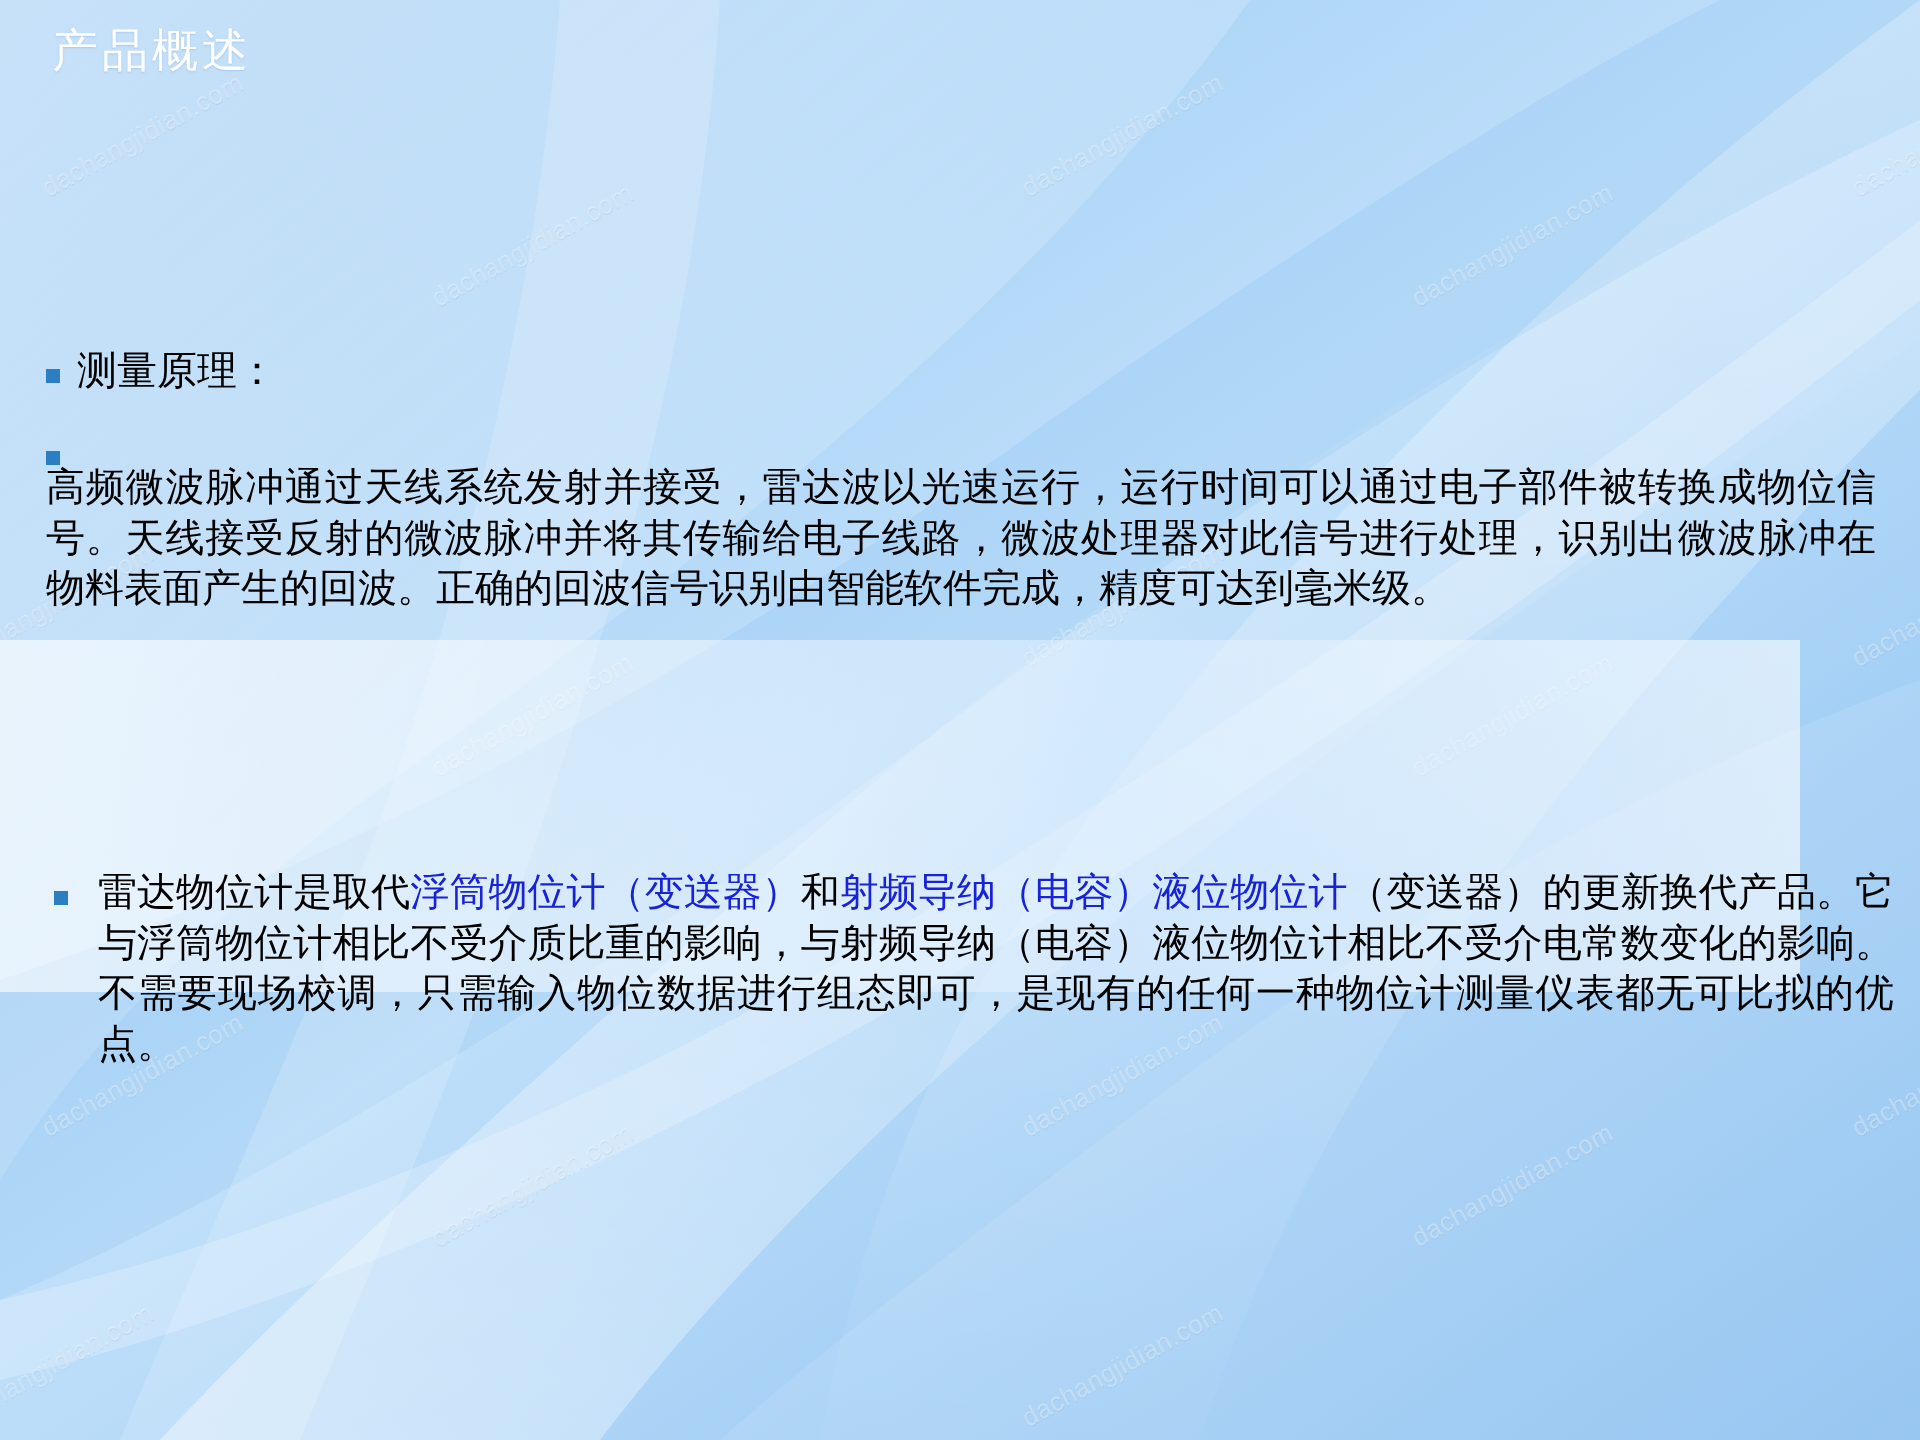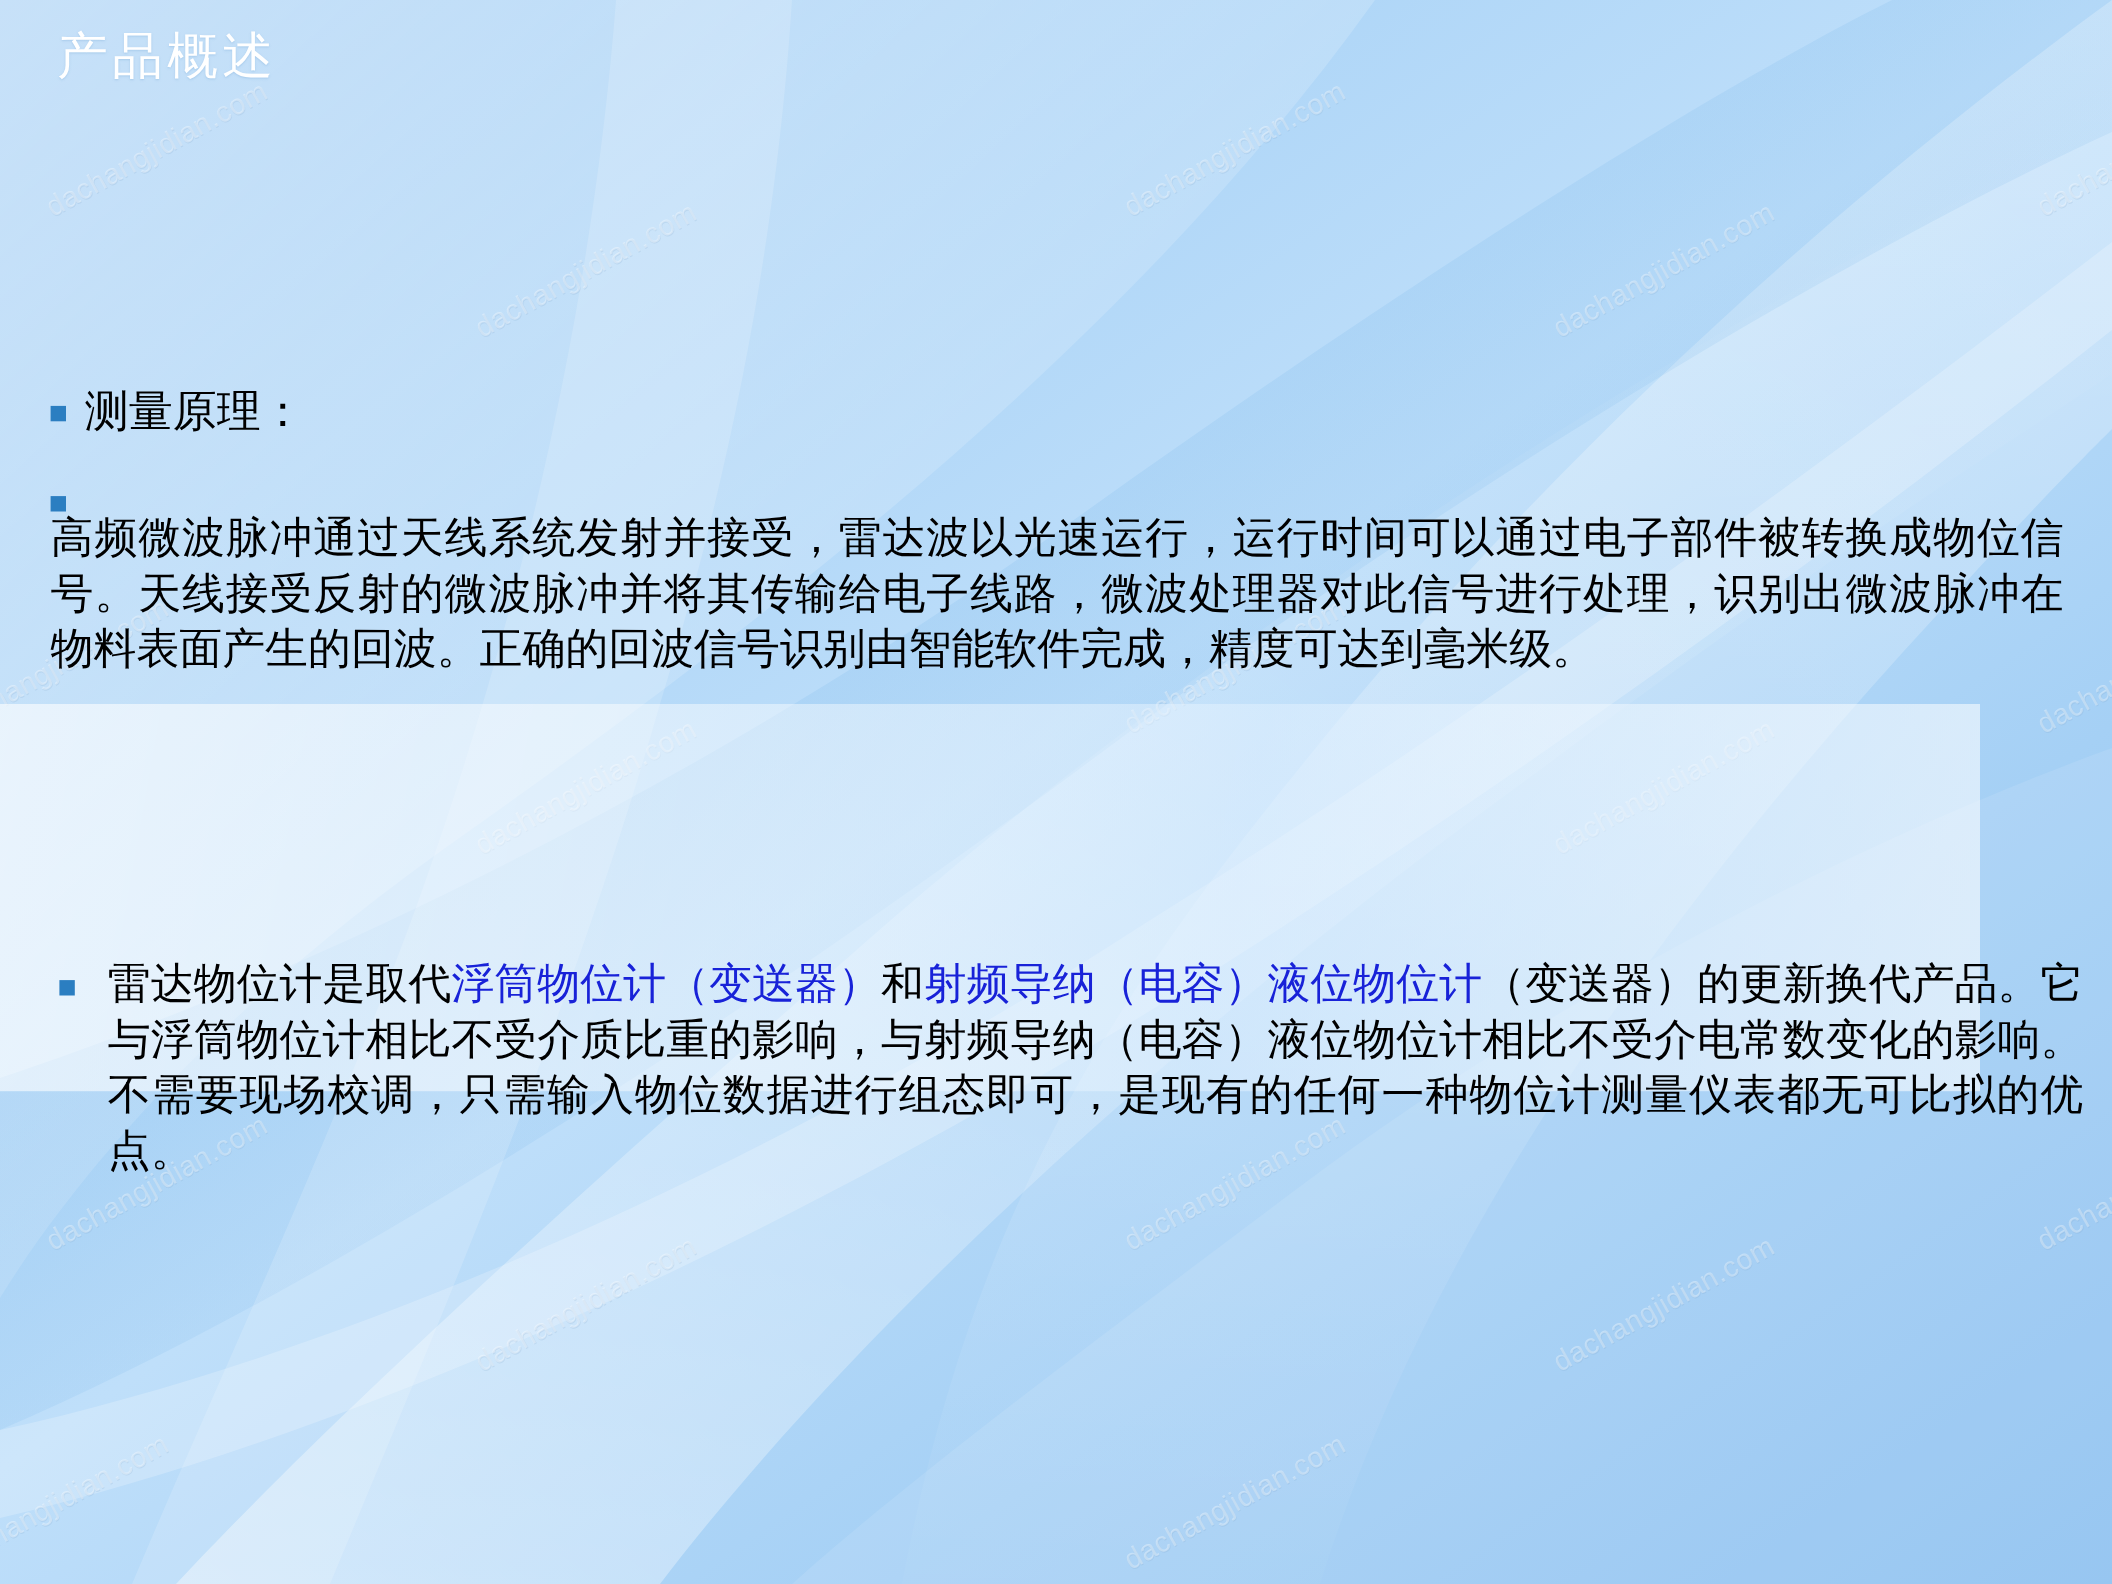--- a/index.html
+++ b/index.html
@@ -69,21 +69,21 @@
     margin-right: 17px;
   }
 
   .bullet-text {
     flex: 1 1 auto;
     color: #000000;
     font-size: 39px;
     line-height: 1.30;
     text-align: justify;
     text-justify: inter-character;
-    font-family: Liberation Sans, sans-serif;
+    font-family: Liberation Mono, monospace;
   }
 
   #bullet-principle { top: 348px; }
   #bullet-principle .bullet-text { font-size: 40px; }
 
   #bullet-paragraph { top: 430px; flex-direction: column; }
 
   
   #panel {
     position: absolute;

